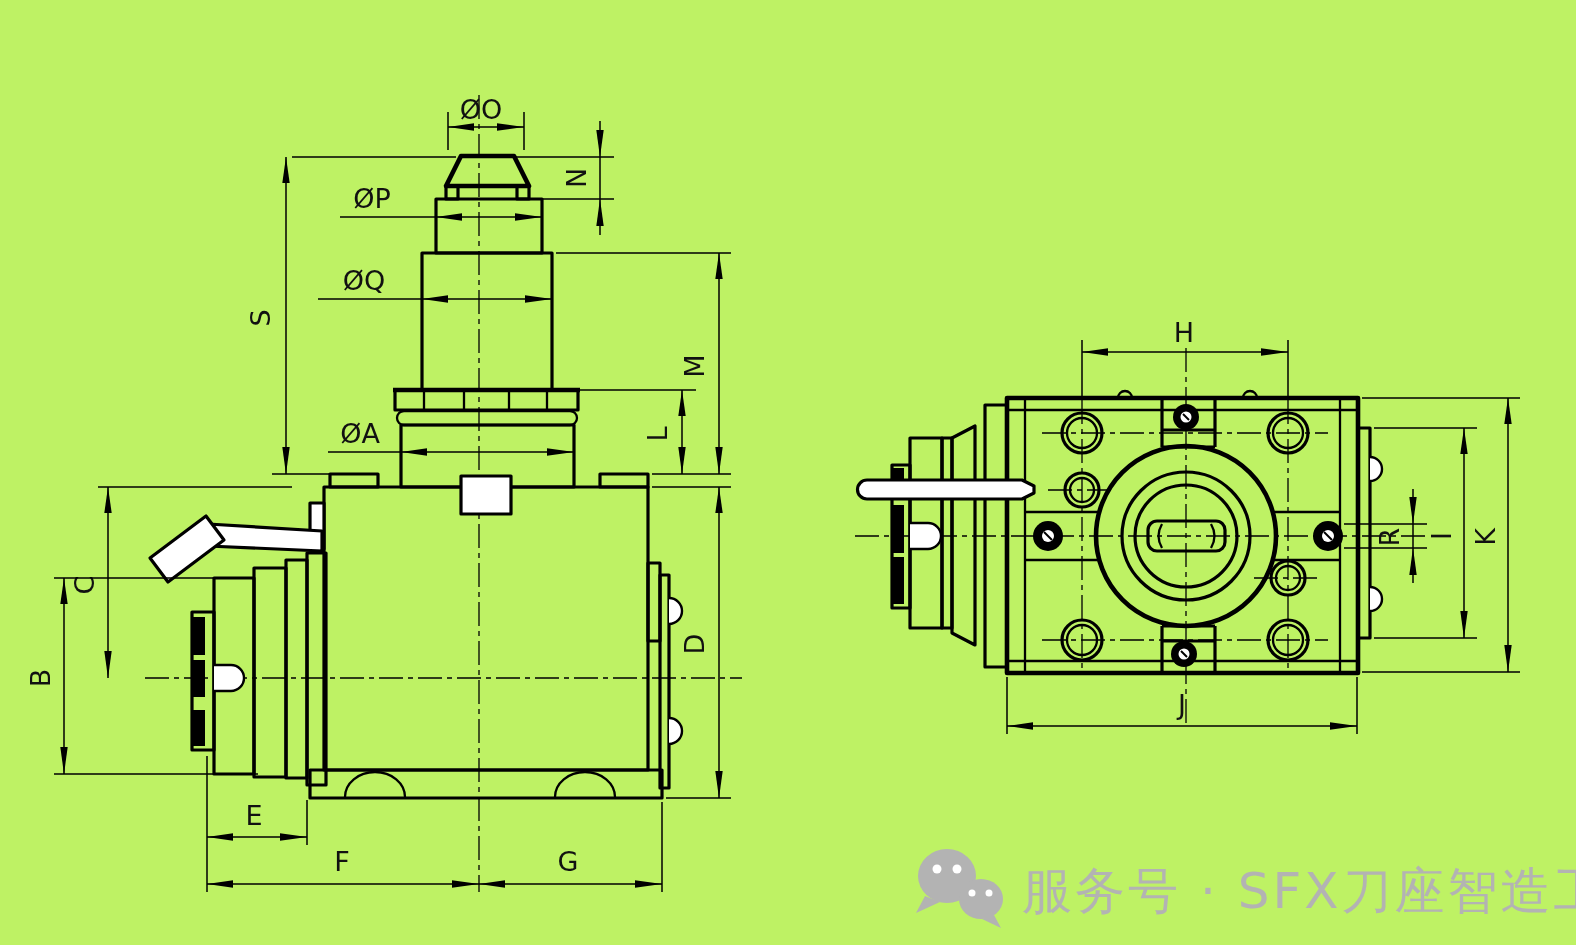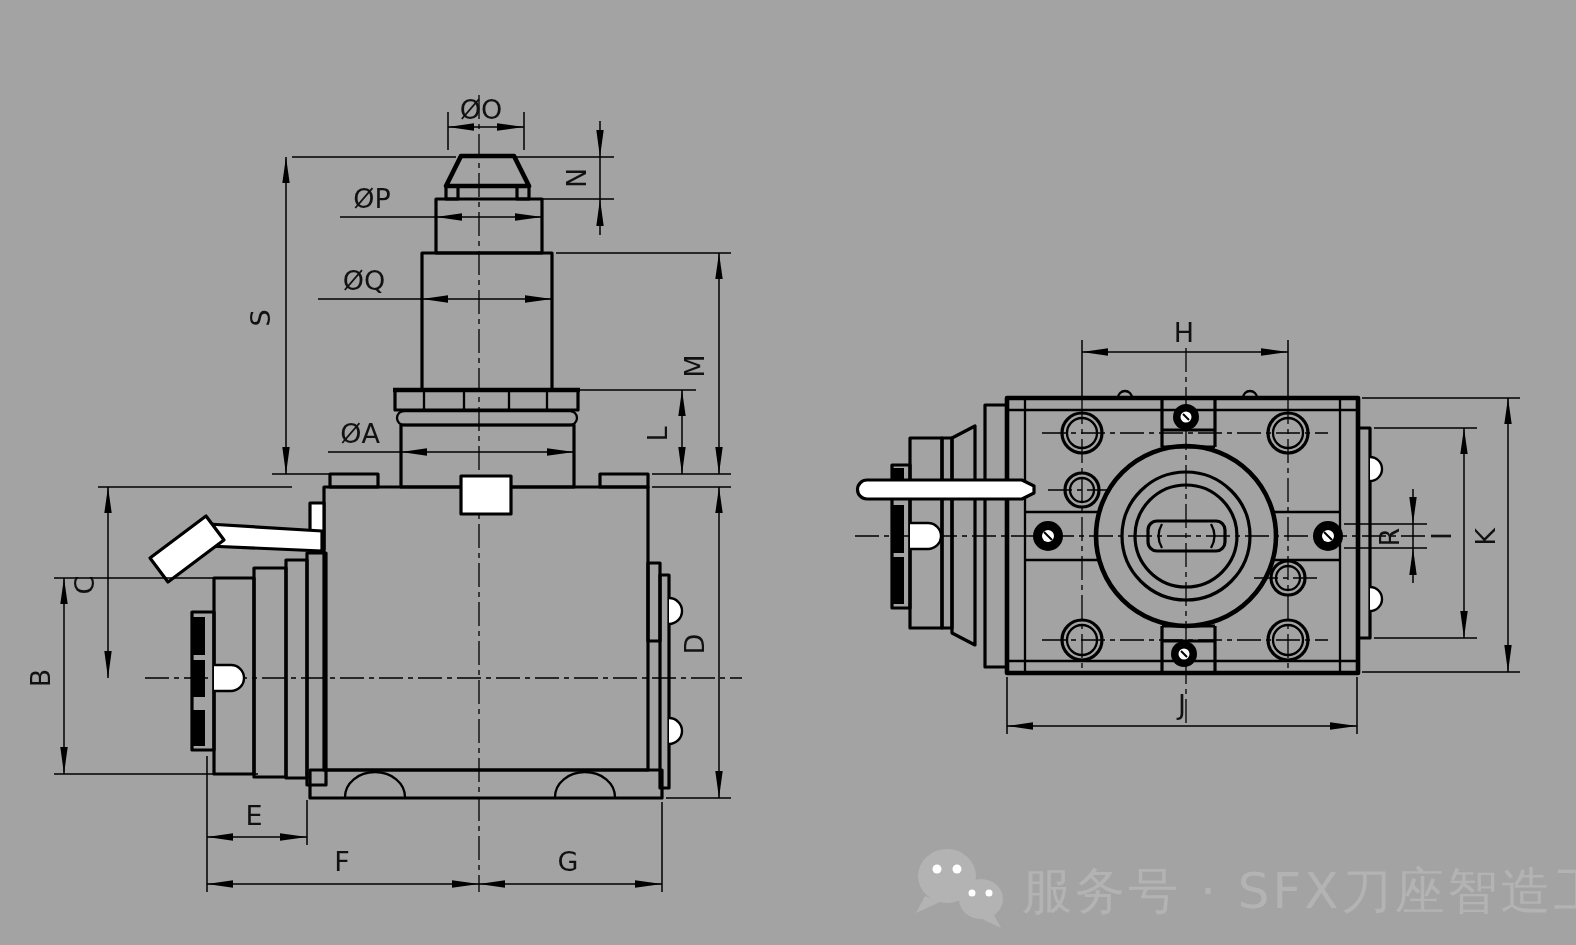--- a/index.html
+++ b/index.html
@@ -1,16 +1,16 @@
 <!DOCTYPE html>
 <html><head>
 <meta charset="utf-8">
 <style>
   html,body{margin:0;padding:0;background:#ffffff;}
-  .stage{width:1576px;height:945px;position:relative;background:#a3a3a3;overflow:hidden;}
+  .stage{width:1576px;height:945px;position:relative;background:#bef264;overflow:hidden;}
   svg{display:block;}
   .ol{fill:none;stroke:#000;stroke-width:3.2;stroke-linejoin:round;}
   .ol2{fill:none;stroke:#000;stroke-width:2.3;stroke-linejoin:round;}
   .bold{fill:none;stroke:#000;stroke-width:4.6;stroke-linejoin:round;}
   .wfill{fill:#fff;stroke:#000;stroke-width:3.2;stroke-linejoin:round;}
   .wfill2{fill:#fff;stroke:#000;stroke-width:2.4;stroke-linejoin:round;}
   .blk{fill:#000;stroke:none;}
   .dim{fill:none;stroke:#000;stroke-width:1.5;}
   .cl{fill:none;stroke:#000;stroke-width:1.3;stroke-dasharray:24 5 5 5;}
   .dimtxt{font-family:"DejaVu Sans",sans-serif;font-size:27px;fill:#111;}

